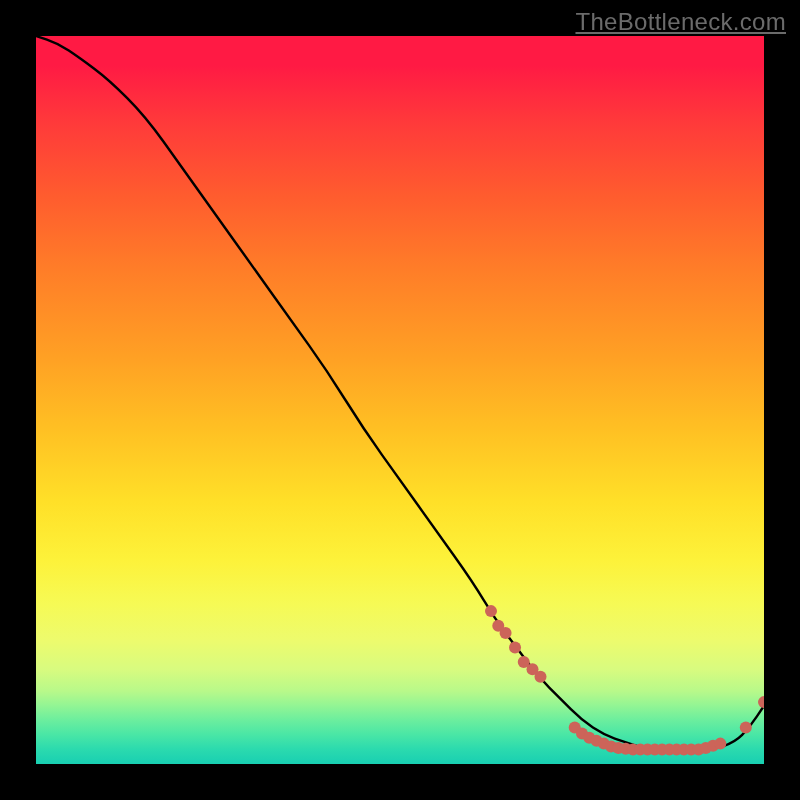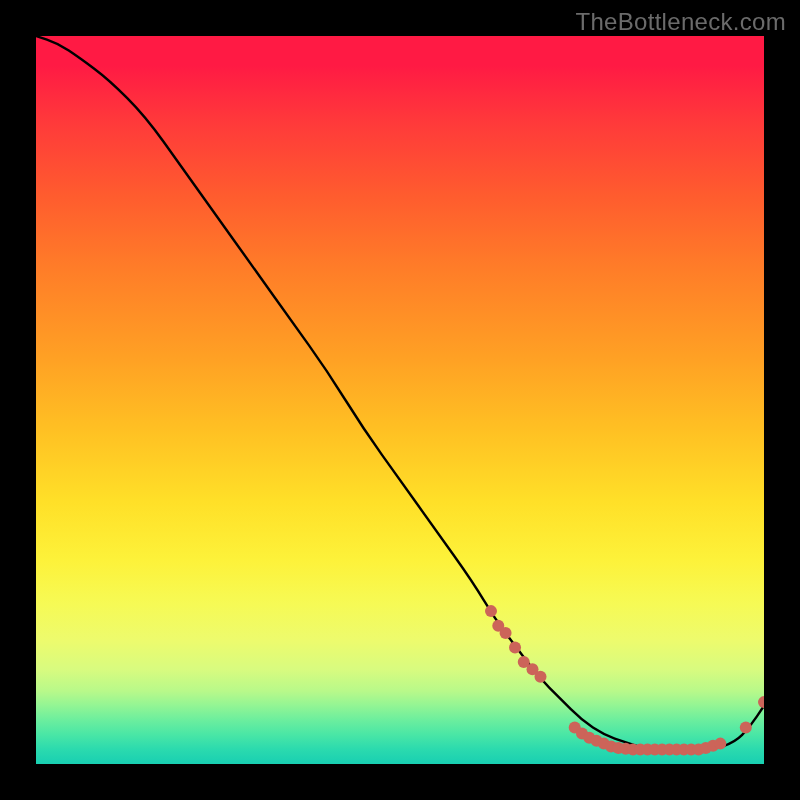--- a/index.html
+++ b/index.html
@@ -47,20 +47,21 @@
   }
   .watermark {
     position: absolute;
     top: 8px;
     right: 14px;
     color: #6b6b6b;
     font-size: 24px;
     letter-spacing: 0.3px;
     font-weight: 400;
     user-select: none;
+    text-decoration: underline;
   }
   svg.curve {
     position: absolute;
     left: 0;
     top: 0;
     width: 728px;
     height: 728px;
   }
   .dot {
     fill: #cc6459;

